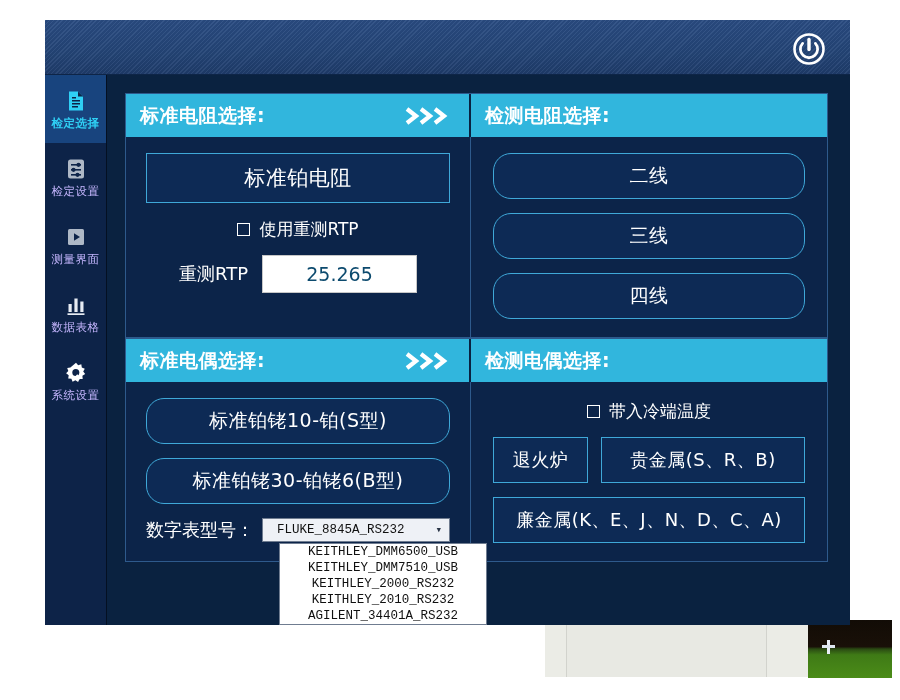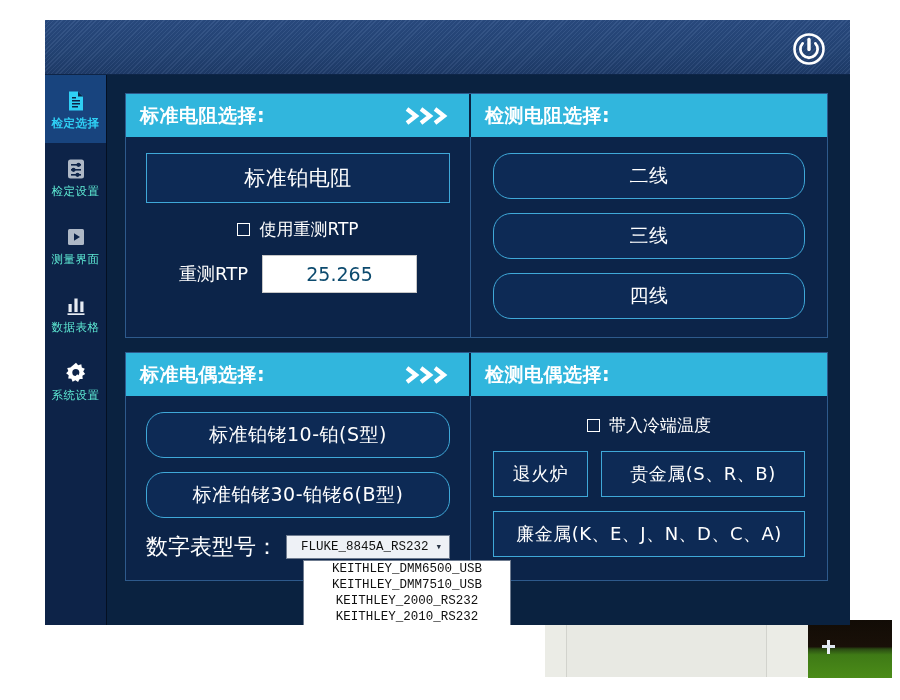--- a/index.html
+++ b/index.html
@@ -58,42 +58,42 @@
   
   .sidebar {
     position:absolute; left:0; top:55px; width:62px; bottom:0;
     background:#0d2348;
     border-right:1px solid #041022;
   }
   .nav-item {
     position:relative; height:68px;
     display:flex; flex-direction:column; align-items:center; justify-content:center;
     gap:5px;
-    color:#5eead4;
+    color:#c4b5fd;
   }
   .nav-item.active { background:#18447e; color:#29c8f0; }
   .nav-item .nav-ico { width:24px; height:24px; display:block; }
   .nav-item .nav-label {
     font-size:11.5px; letter-spacing:0.5px; line-height:1;
     font-family:"DejaVu Sans","Liberation Sans",sans-serif;
   }
   .nav-item.active .nav-label { color:#2fd0f5; font-weight:bold;}
 
   
   .content {
     position:absolute; left:62px; top:55px; right:0; bottom:0;
     background:#0a2240;
     padding:18px 22px 0 18px;
   }
 
   .panel {
     position:relative;
     border:1px solid #2e5a8c;
     background:#0c2449;
-    margin-bottom:14px;
+    margin-bottom:0;
   }
   .panel-headrow { display:flex; height:43px; }
   .panel-head {
     background:#31b6dd;
     color:#ffffff;
     display:flex; align-items:center;
     padding:0 14px;
     font-size:19px; font-weight:bold;
     font-family:"DejaVu Sans","Liberation Sans",sans-serif;
     letter-spacing:0.5px;
@@ -150,21 +150,21 @@
   }
 
   .btn-pair { display:flex; gap:13px; margin-bottom:14px; }
   .btn-pair .btn { margin-bottom:0; }
   .btn-pair .b1 { width:95px; flex:none; }
   .btn-pair .b2 { flex:1; }
 
   
   .combo-row { display:flex; align-items:center; gap:8px; margin-top:6px;}
   .combo-label {
-    color:#ffffff; font-size:22px; white-space:nowrap;
+    color:#ffffff; font-size:18px; white-space:nowrap;
     font-family:"DejaVu Sans","Liberation Sans",sans-serif;
   }
   .combo {
     position:relative; width:208px; height:24px;
     background:#eef1f6; border:1px solid #6f7c90;
     display:flex; align-items:center; padding:0 14px;
     font-family:"Liberation Mono","DejaVu Sans Mono",monospace;
     font-size:12.5px; color:#101010;
   }
   .combo .caret {

